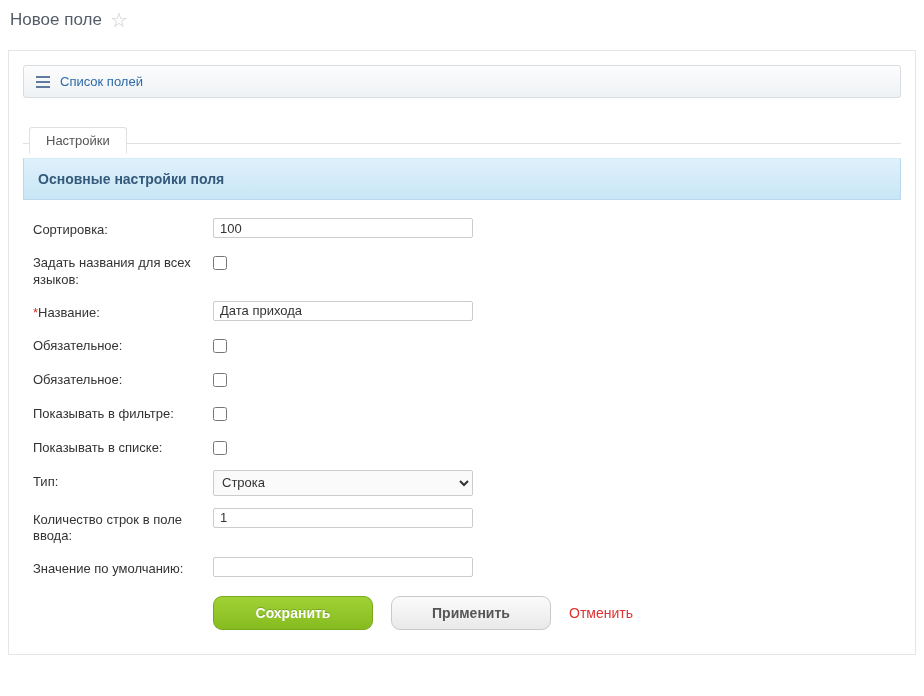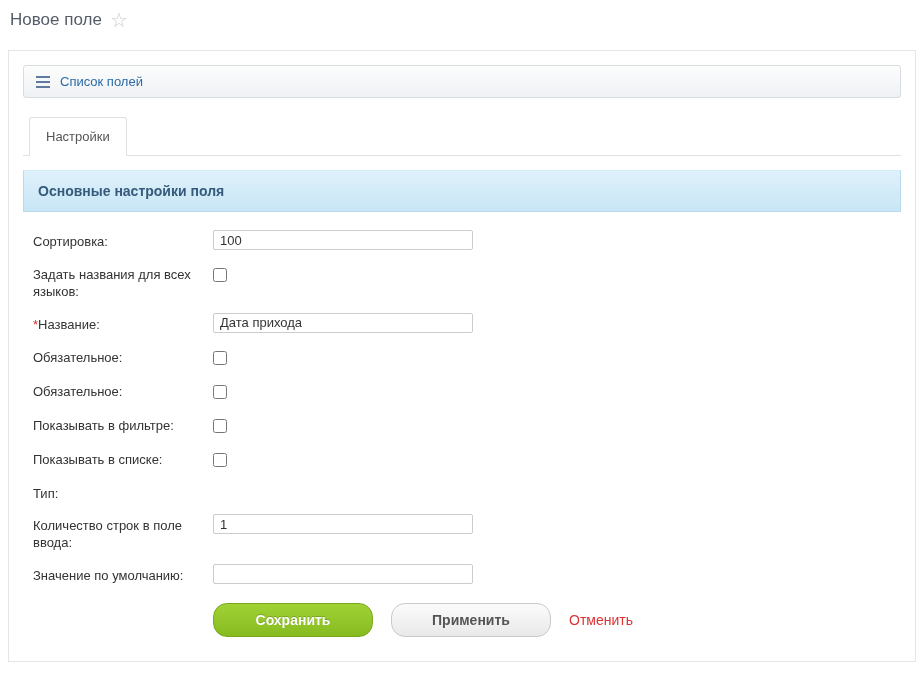--- a/index.html
+++ b/index.html
@@ -52,27 +52,27 @@
       color: #2a6aa8;
       text-decoration: none;
       font-size: 13px;
     }
     .tabs-row {
       border-bottom: 1px solid #e0e0e0;
       padding-left: 6px;
     }
     .tab {
       display: inline-block;
-      padding: 11px 16px;
+      padding: 5px 16px;
       border: 1px solid #e0e0e0;
       border-bottom: 1px solid #fff;
       border-radius: 3px 3px 0 0;
       background: #fff;
       position: relative;
-      top: 1px;
+      top: 11px;
       color: #555;
       font-size: 13px;
     }
     .section-header {
       background: linear-gradient(#dff1fb, #c8e6f6);
       border: 1px solid #b9d9ee;
       border-top: 1px solid #d6edf9;
       padding: 12px 14px;
       color: #355a7b;
       font-weight: bold;
@@ -125,21 +125,21 @@
     .button-row {
       display: flex;
       align-items: center;
       padding-left: 180px;
       margin-top: 18px;
       gap: 18px;
     }
     .btn {
       height: 34px;
       min-width: 160px;
-      border-radius: 14px;
+      border-radius: 9px;
       font-size: 14px;
       font-weight: bold;
       cursor: pointer;
       border: 1px solid transparent;
       text-align: center;
     }
     .btn-save {
       background: linear-gradient(#a0d235, #86bb1f);
       border: 1px solid #79a91a;
       color: #fff;
@@ -235,20 +235,25 @@
 
     <div class="form-row">
       <div class="form-label">Показывать в списке:</div>
       <div class="form-field">
         <input type="checkbox" style="">
       </div>
     </div>
 
     <div class="form-row">
       <div class="form-label">Тип:</div>
+      <div class="form-field">
+        <select>
+          <option>Строка</option>
+        </select>
+      </div>
     </div>
 
     <div class="form-row">
       <div class="form-label">Количество строк в поле ввода:</div>
       <div class="form-field">
         <input type="text" value="1" style="">
       </div>
     </div>
 
     <div class="form-row">

